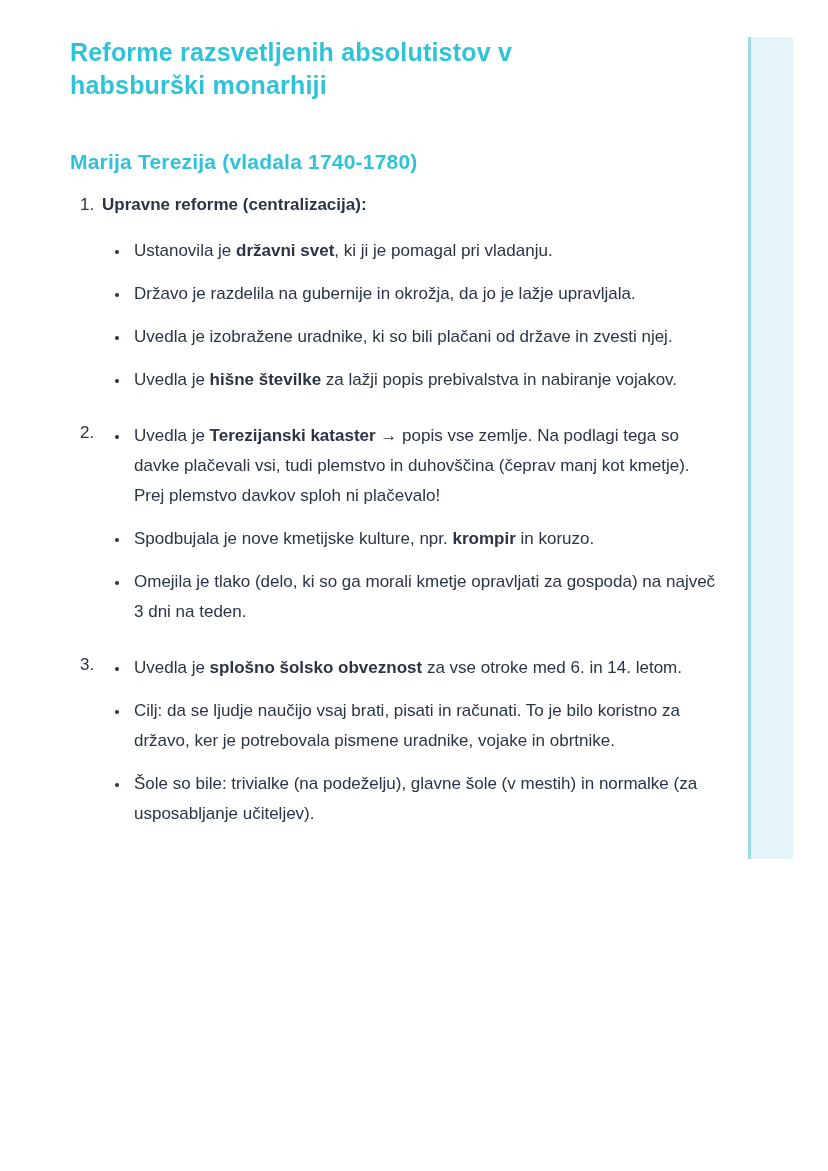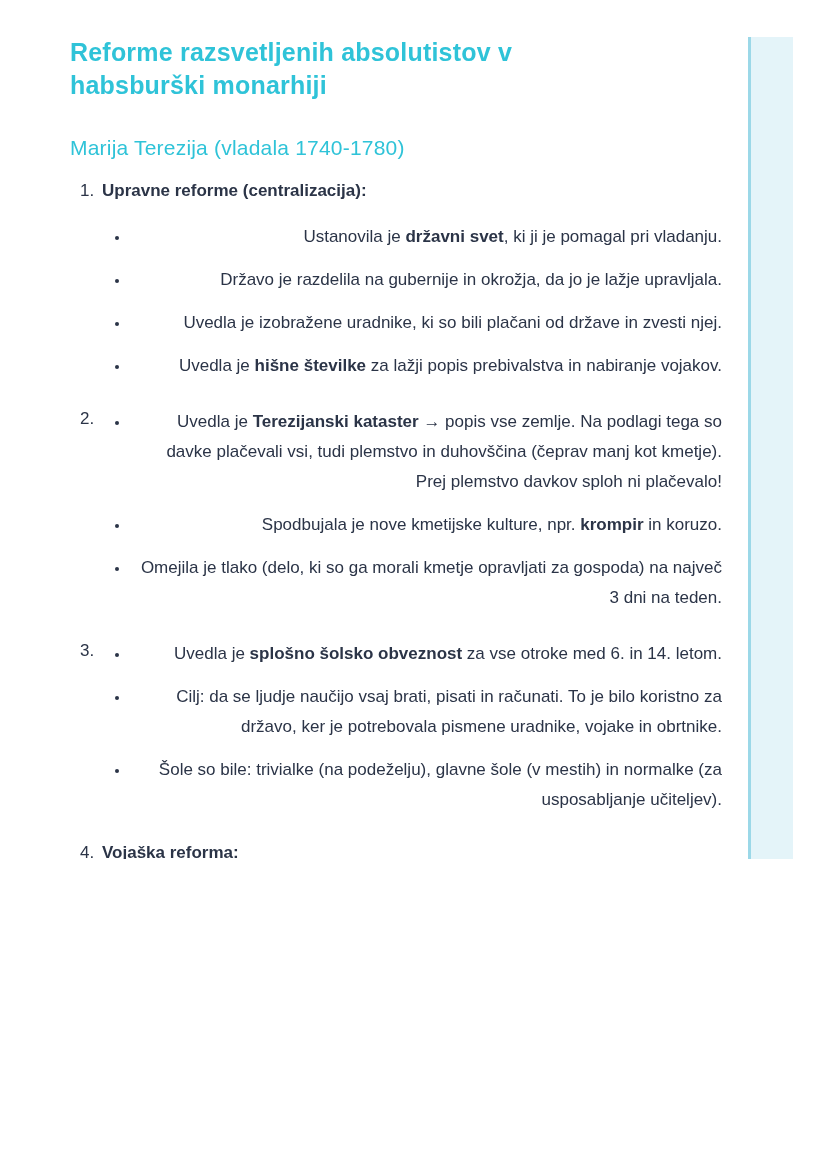--- a/index.html
+++ b/index.html
@@ -44,22 +44,22 @@
   p.intro{
     font-size:17px;
     line-height:33px;
     text-align:justify;
     margin-bottom:8px;
   }
   h2{
     color:var(--accent);
     font-size:21px;
     line-height:26px;
-    font-weight:400;
-    margin-top:33px;
+    font-weight:700;
+    margin-top:47px;
     margin-bottom:18px;
     letter-spacing:.2px;
   }
   p.lead{
     font-size:17px;
     line-height:33px;
     margin-bottom:24px;
   }
   ol.reforms{
     list-style:none;
@@ -79,21 +79,20 @@
   .item-body{flex:1;}
   .item-title{
     font-size:17px;
     line-height:23px;
     font-weight:700;
     margin-bottom:20px;
   }
   ul.bullets{
     list-style:disc;
     margin-left:28px;
-    text-align:right;
   }
   ul.bullets:empty{display:none;}
   ul.bullets > li{
     font-size:17px;
     line-height:30px;
     margin-bottom:13px;
     padding-left:4px;
   }
   ul.bullets > li::marker{color:var(--text);font-size:14px;}
   ul.bullets > li:last-child{margin-bottom:0;}

